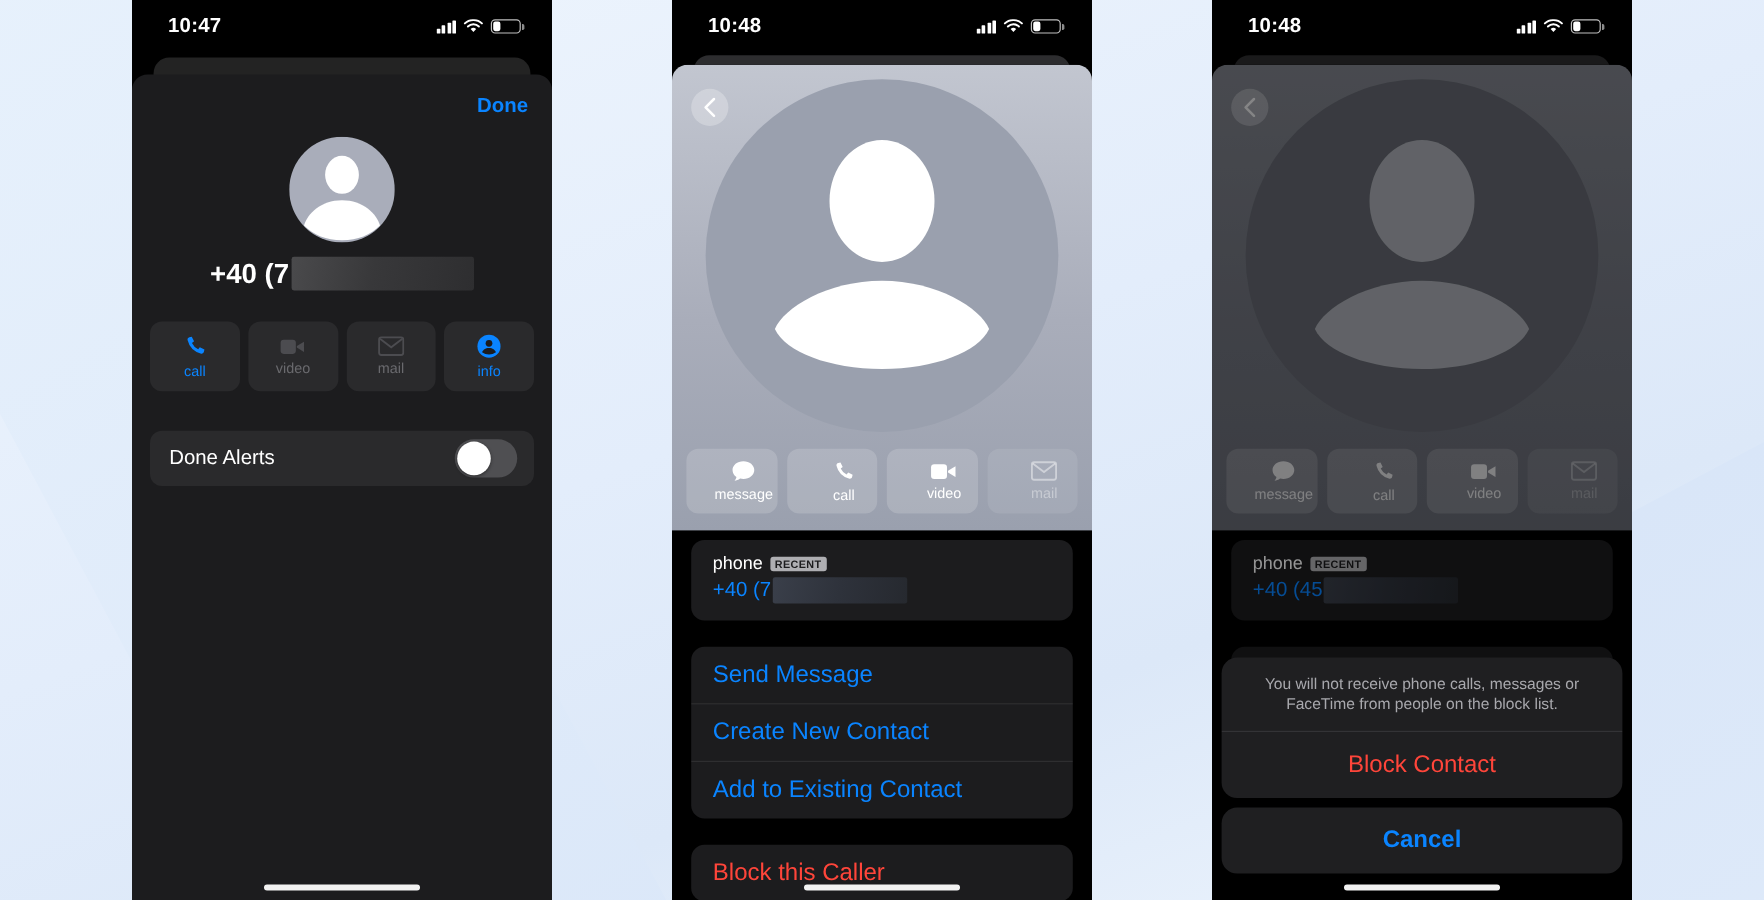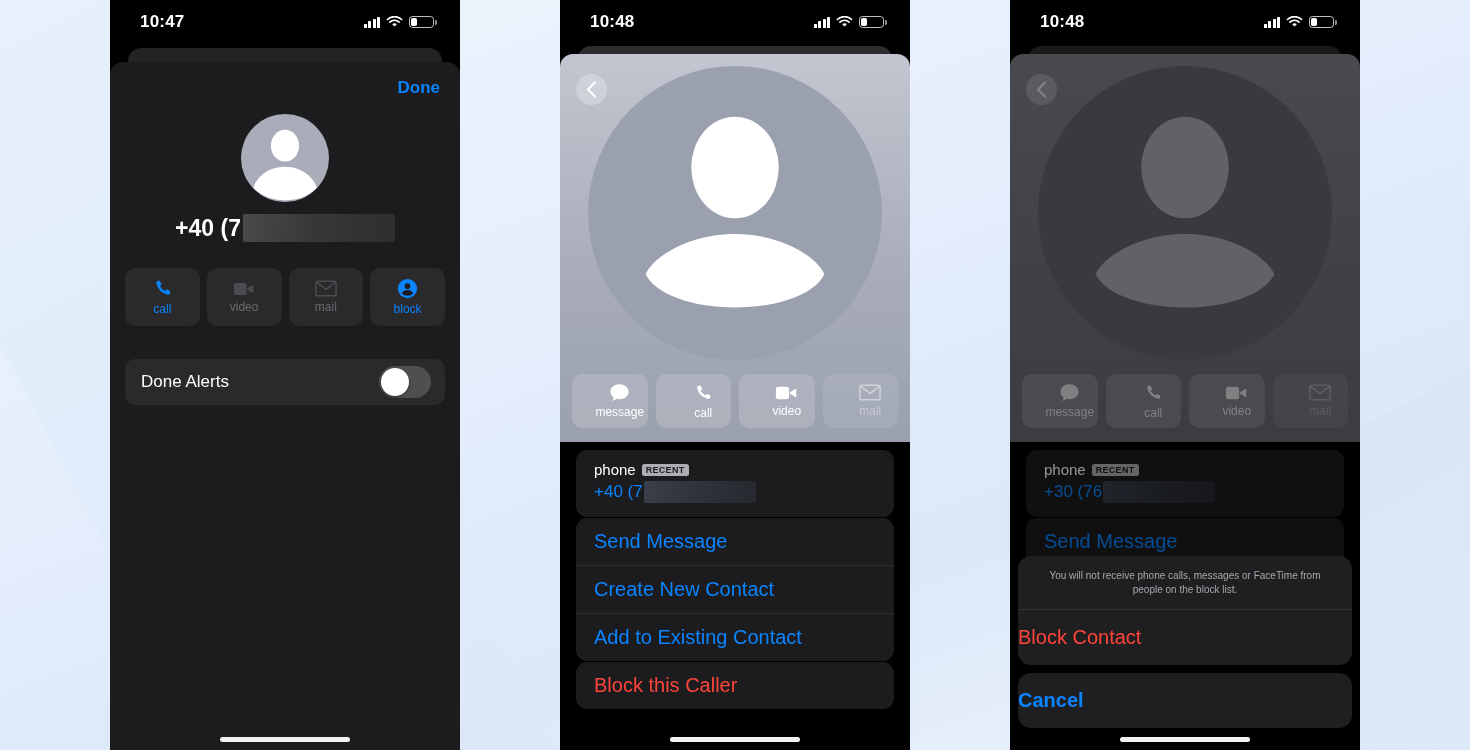--- a/index.html
+++ b/index.html
@@ -171,21 +171,21 @@
     justify-content: center; gap: 3px; cursor: pointer; padding-left: 20px;
   }
   .c-act .lbl { font-size: 12px; color: #fff; }
   .c-act.off { background: rgba(255,255,255,.09); }
   .c-act.off .lbl { color: rgba(255,255,255,.38); }
   .p3 .c-act .lbl { color: rgba(255,255,255,.72); }
   .p3 .c-act.off .lbl { color: rgba(255,255,255,.28); }
 
   .c-body { padding: 8px 16px 0; }
   .card {
-    background: #1c1c1e; border-radius: 11px; margin-bottom: 1px;
+    background: #1c1c1e; border-radius: 11px; margin-bottom: 22px;
     overflow: hidden;
   }
   .phone-card { padding: 11px 18px 14px; }
   .pc-top { display: flex; align-items: center; gap: 6px; }
   .pc-label { color: #fff; font-size: 15px; }
   .badge {
     background: #aeaeb2; color: #1c1c1e;
     font-size: 9px; font-weight: 700; letter-spacing: .3px;
     padding: 1px 4px; border-radius: 2.5px;
   }
@@ -213,24 +213,24 @@
   
   .action-sheet {
     position: absolute; left: 8px; right: 8px; bottom: 14px; z-index: 30;
   }
   .as-group {
     background: #1f1f21; border-radius: 13px; overflow: hidden;
     margin-bottom: 8px;
   }
   .as-msg {
     padding: 13px 22px; text-align: center;
-    font-size: 10px; line-height: 1.35; color: #a8a8ad;
+    font-size: 13px; line-height: 1.35; color: #a8a8ad;
   }
   .as-btn {
-    padding: 16px 0; font-size: 20px;
+    padding: 16px 0; text-align: center; font-size: 20px;
     cursor: pointer; border-top: .5px solid #333336;
   }
   .as-btn.destructive { color: #ff453a; }
   .as-btn.cancel { color: #0a84ff; font-weight: 700; border-top: none; }
 </style>
 </head>
 <body>
 
 <div class="bg-band left"></div>
 <div class="bg-band right"></div>
@@ -303,21 +303,21 @@
             <path d="M1.8 2.2 12 10 22.2 2.2" fill="none" stroke="#4c4c50" stroke-width="1.7"></path>
           </svg>
           <span class="lbl">mail</span>
         </div>
         <div class="p1-act on">
           <svg width="21" height="21" viewBox="0 0 24 24">
             <circle cx="12" cy="12" r="11" fill="#0a84ff"></circle>
             <circle cx="12" cy="9.3" r="3.2" fill="#1c1c1e"></circle>
             <path d="M12 13.6c3.4 0 6 2 6.6 4.1a11 11 0 0 1-13.2 0c.6-2.1 3.2-4.1 6.6-4.1z" fill="#1c1c1e"></path>
           </svg>
-          <span class="lbl">block</span>
+          <span class="lbl">info</span>
         </div>
       </div>
 
       <div class="p1-row">
         <span class="rlbl">Done Alerts</span>
         <span class="switch">
             <b></b>
           </span>
       </div>
     </div>
@@ -486,21 +486,21 @@
         </div>
       </div>
 
       <div class="c-body">
         <div class="card phone-card">
           <div class="pc-top">
             <span class="pc-label">phone</span>
             <span class="badge">RECENT</span>
           </div>
           <div class="pc-number">
-            <span>+30 (76</span>
+            <span>+40 (45</span>
             <span class="redact"></span>
           </div>
         </div>
         <div class="card">
           <div class="menu-item">Send Message</div>
         </div>
       </div>
     </div>
 
     <div class="dimmer"></div>

